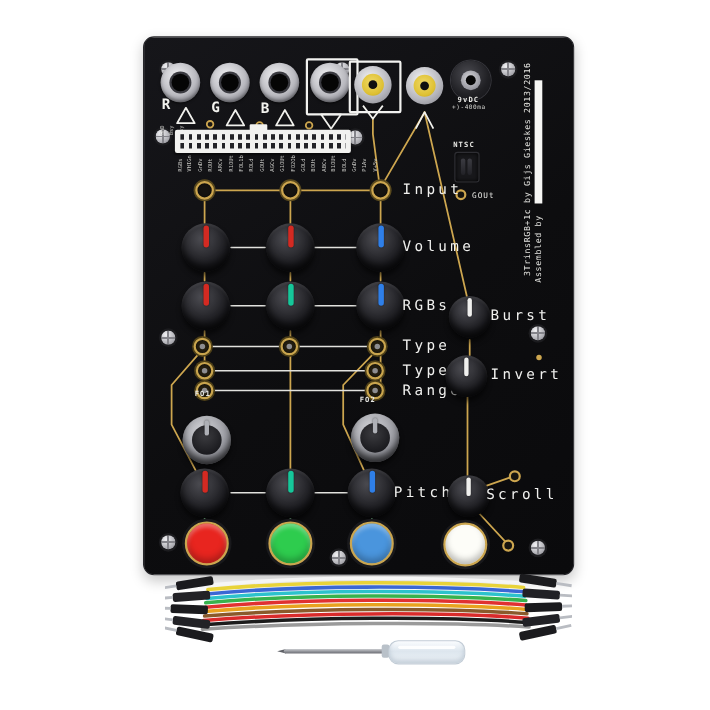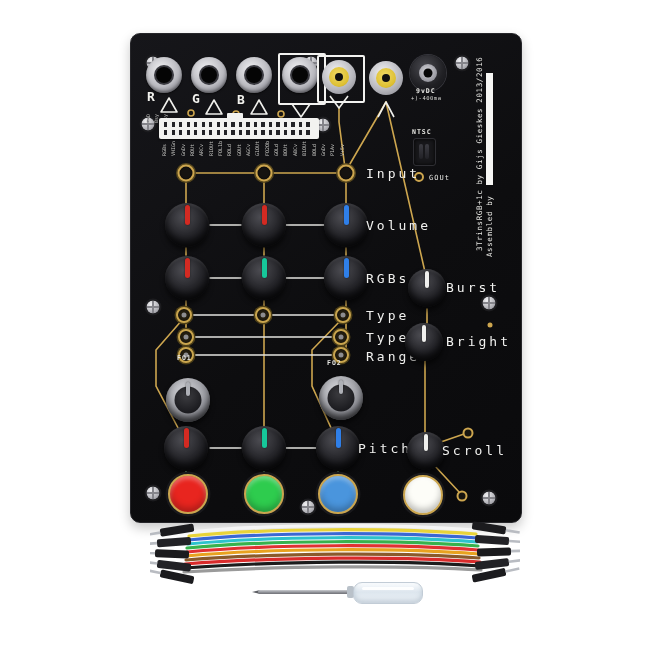--- a/index.html
+++ b/index.html
@@ -313,21 +313,21 @@
       </div>
     <div class="lbl" style="left:227px;top:414px">Pitch</div>
 
     <div class="knob sm" style="left:296px;top:254px">
         <i class="ptr" style="background-color: rgb(240, 240, 238);"></i>
       </div>
     <div class="lbl" style="left:315px;top:253px">Burst</div>
     <div class="knob sm" style="left:293px;top:308px">
         <i class="ptr" style="background-color: rgb(240, 240, 238);"></i>
       </div>
-    <div class="lbl" style="left:315px;top:307px">Bright</div>
+    <div class="lbl" style="left:315px;top:307px">Invert</div>
     <div class="knob sm" style="left:295px;top:417px">
         <i class="ptr" style="background-color: rgb(240, 240, 238);"></i>
       </div>
     <div class="lbl" style="left:311px;top:416px">Scroll</div>
 
     <div class="pbtn" style="left: 57px; top: 460px; background-color: rgb(232, 37, 31);"></div>
     <div class="pbtn" style="left: 133px; top: 460px; background-color: rgb(46, 204, 78);"></div>
     <div class="pbtn" style="left: 207px; top: 460px; background-color: rgb(74, 149, 221);"></div>
     <div class="pbtn" style="left: 292px; top: 461px; background-color: rgb(253, 253, 248);"></div>
   </div>

